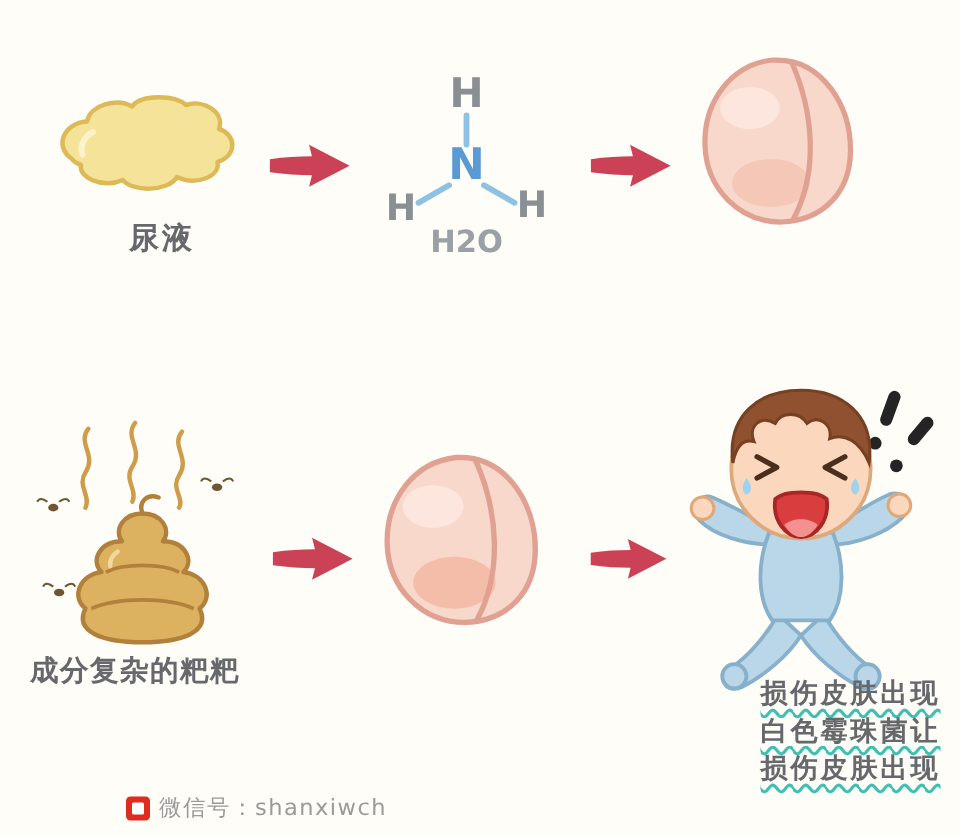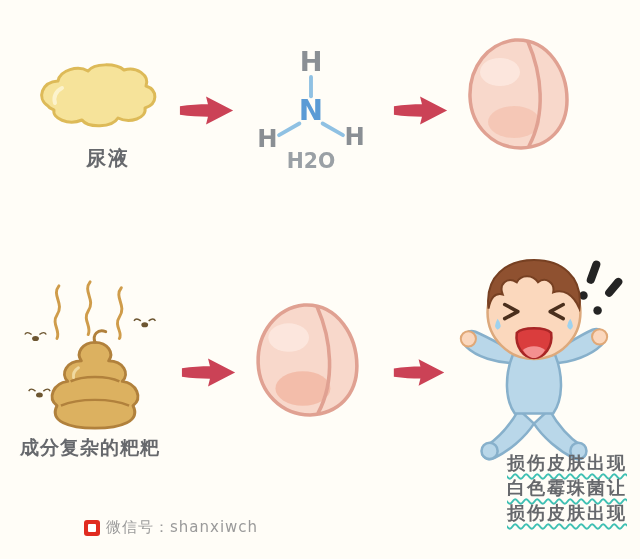--- a/index.html
+++ b/index.html
@@ -21,21 +21,21 @@
   }
   .caption {
     position:absolute; left:455px; top:450px; width:172px; text-align:right;
   }
   .caption-line {
     color:#66686c; font-weight:bold; font-size:18px; line-height:25px;
     letter-spacing:2px;
     text-decoration: underline wavy #3fc0b3 2px;
     text-underline-offset: 4px;
   }
-  .footer { position:absolute; left:84px; top:518px; display:flex; align-items:center; gap:6px; }
+  .footer { position:absolute; left:84px; top:529px; display:flex; align-items:center; gap:6px; }
   .wechat-logo {
     width:16px; height:16px; background:#e02b20; border-radius:3px;
     display:flex; align-items:center; justify-content:center;
   }
   .wechat-logo .inner { width:8px; height:8px; background:#ffffff; border-radius:1px; }
   .footer-text { color:#9a9a9a; font-size:15px; letter-spacing:1px; }
 </style>
 </head>
 <body>
 

